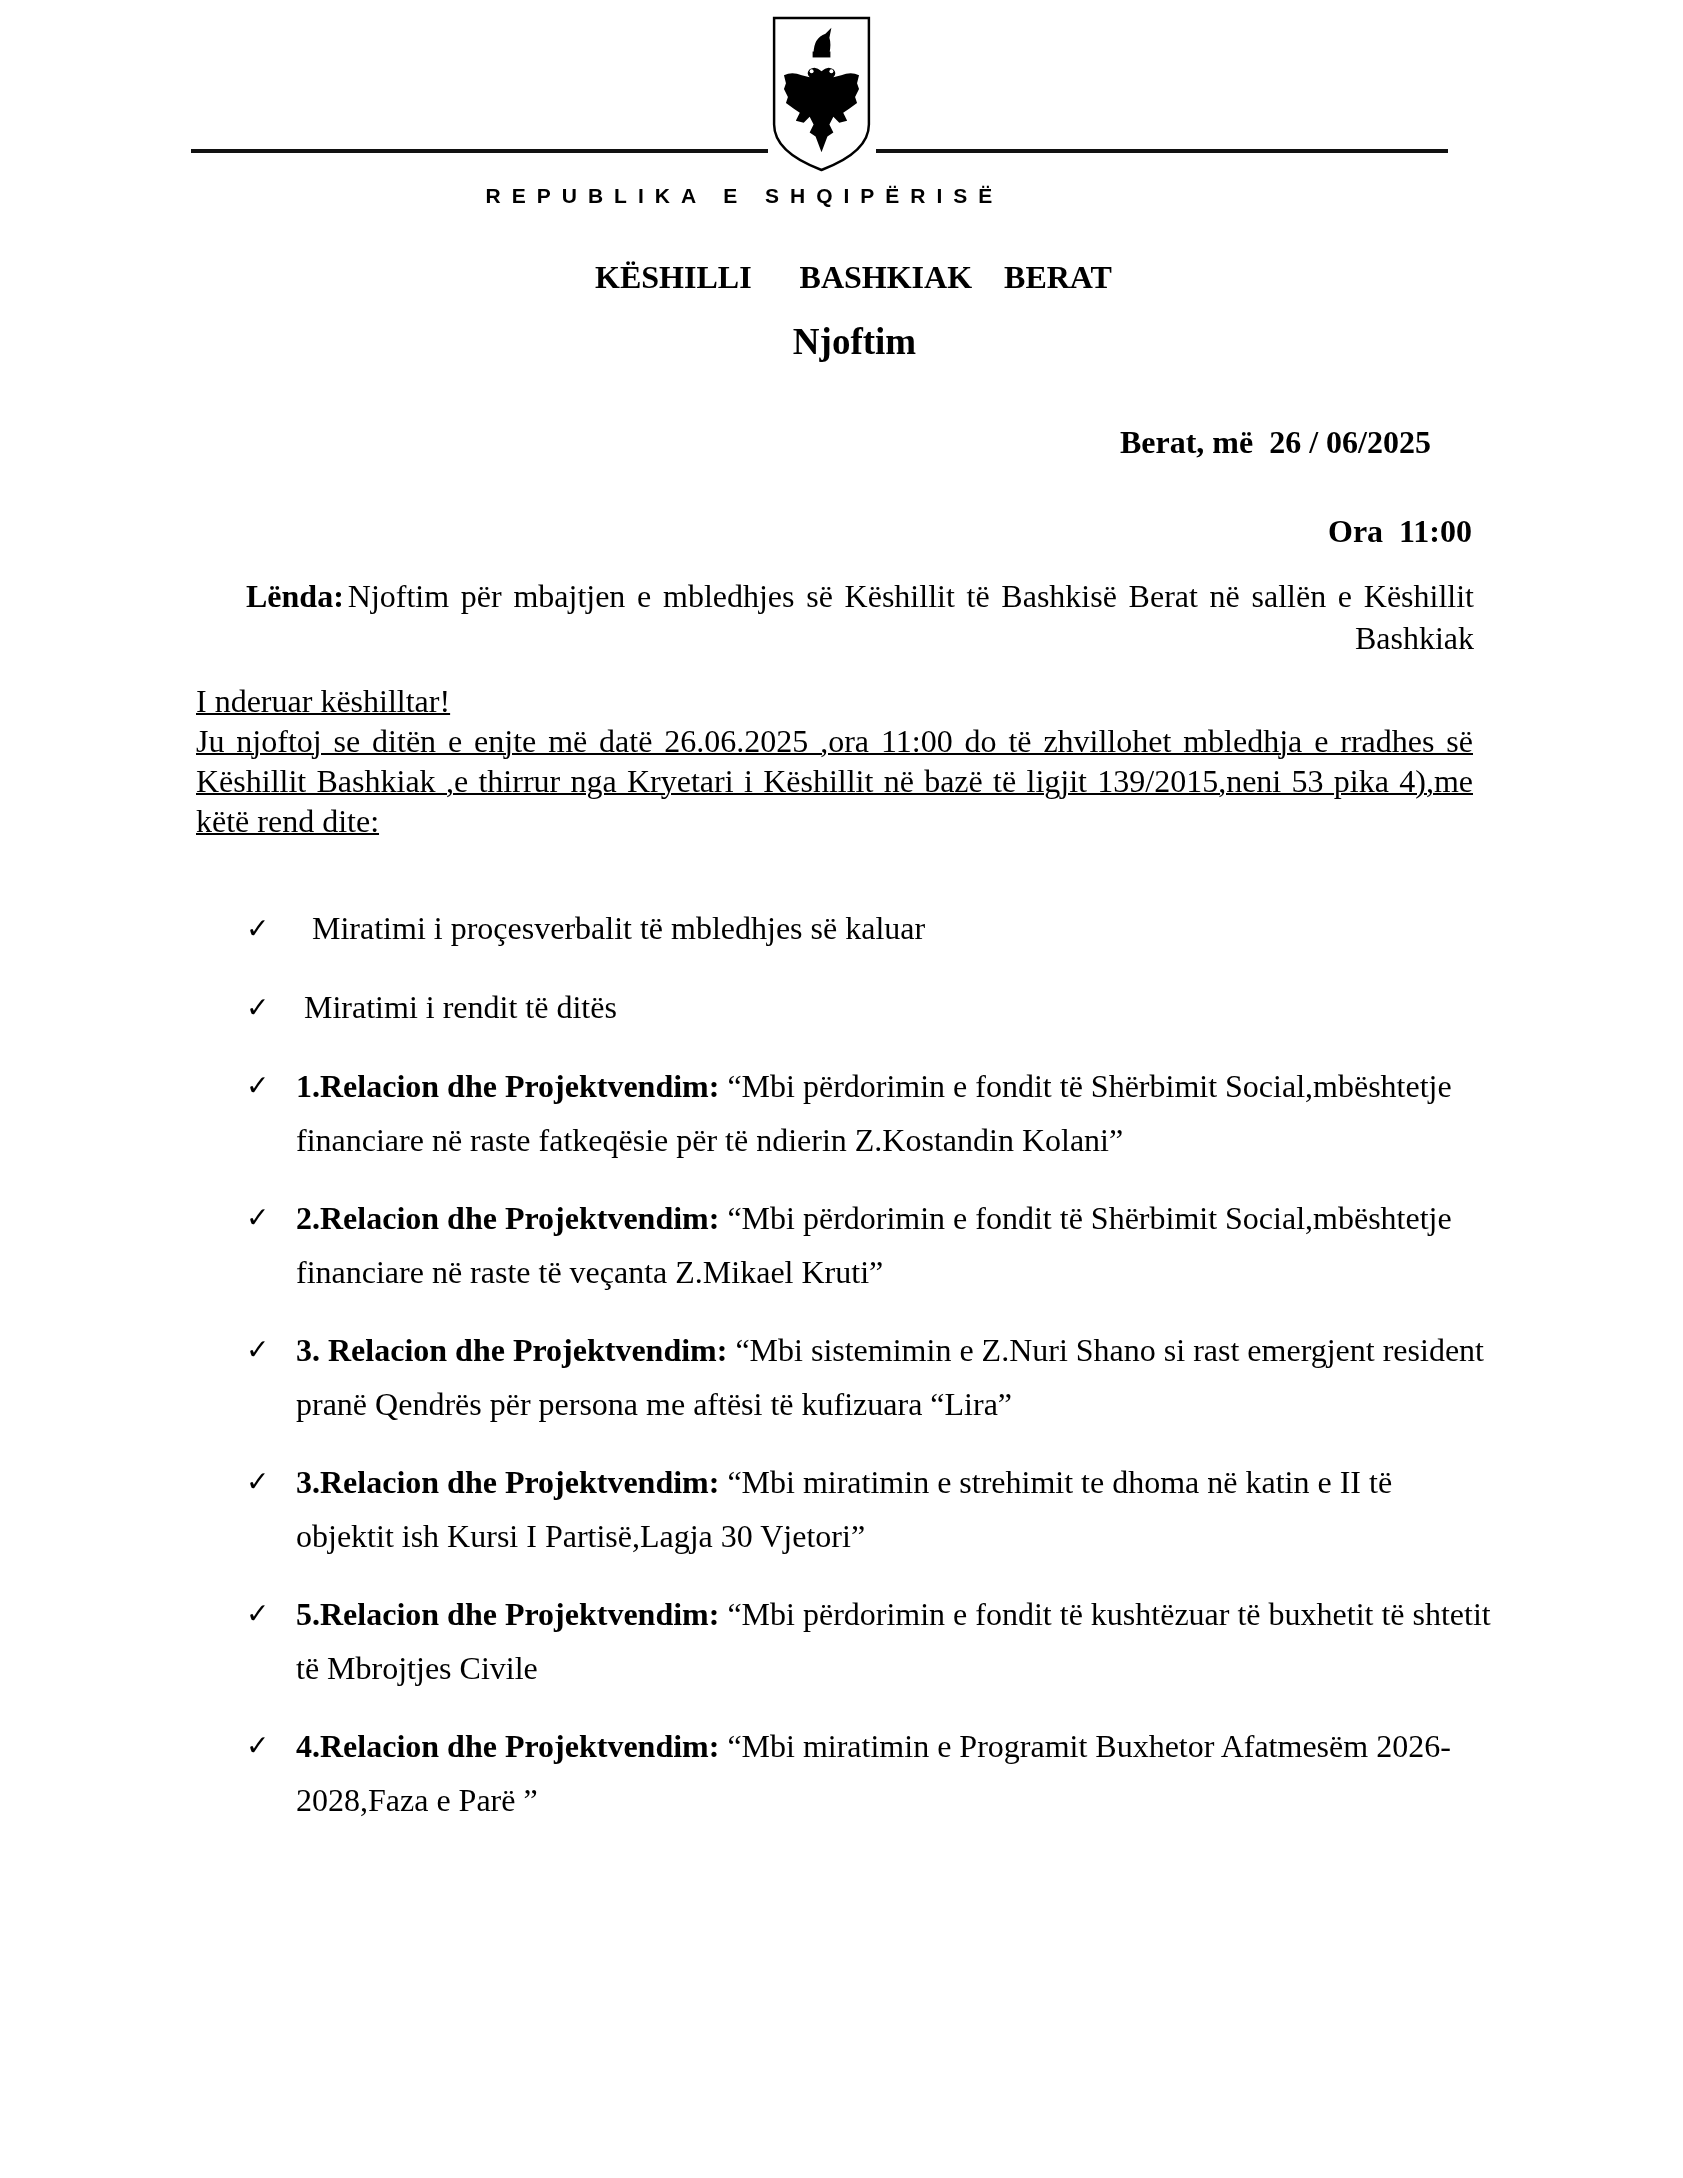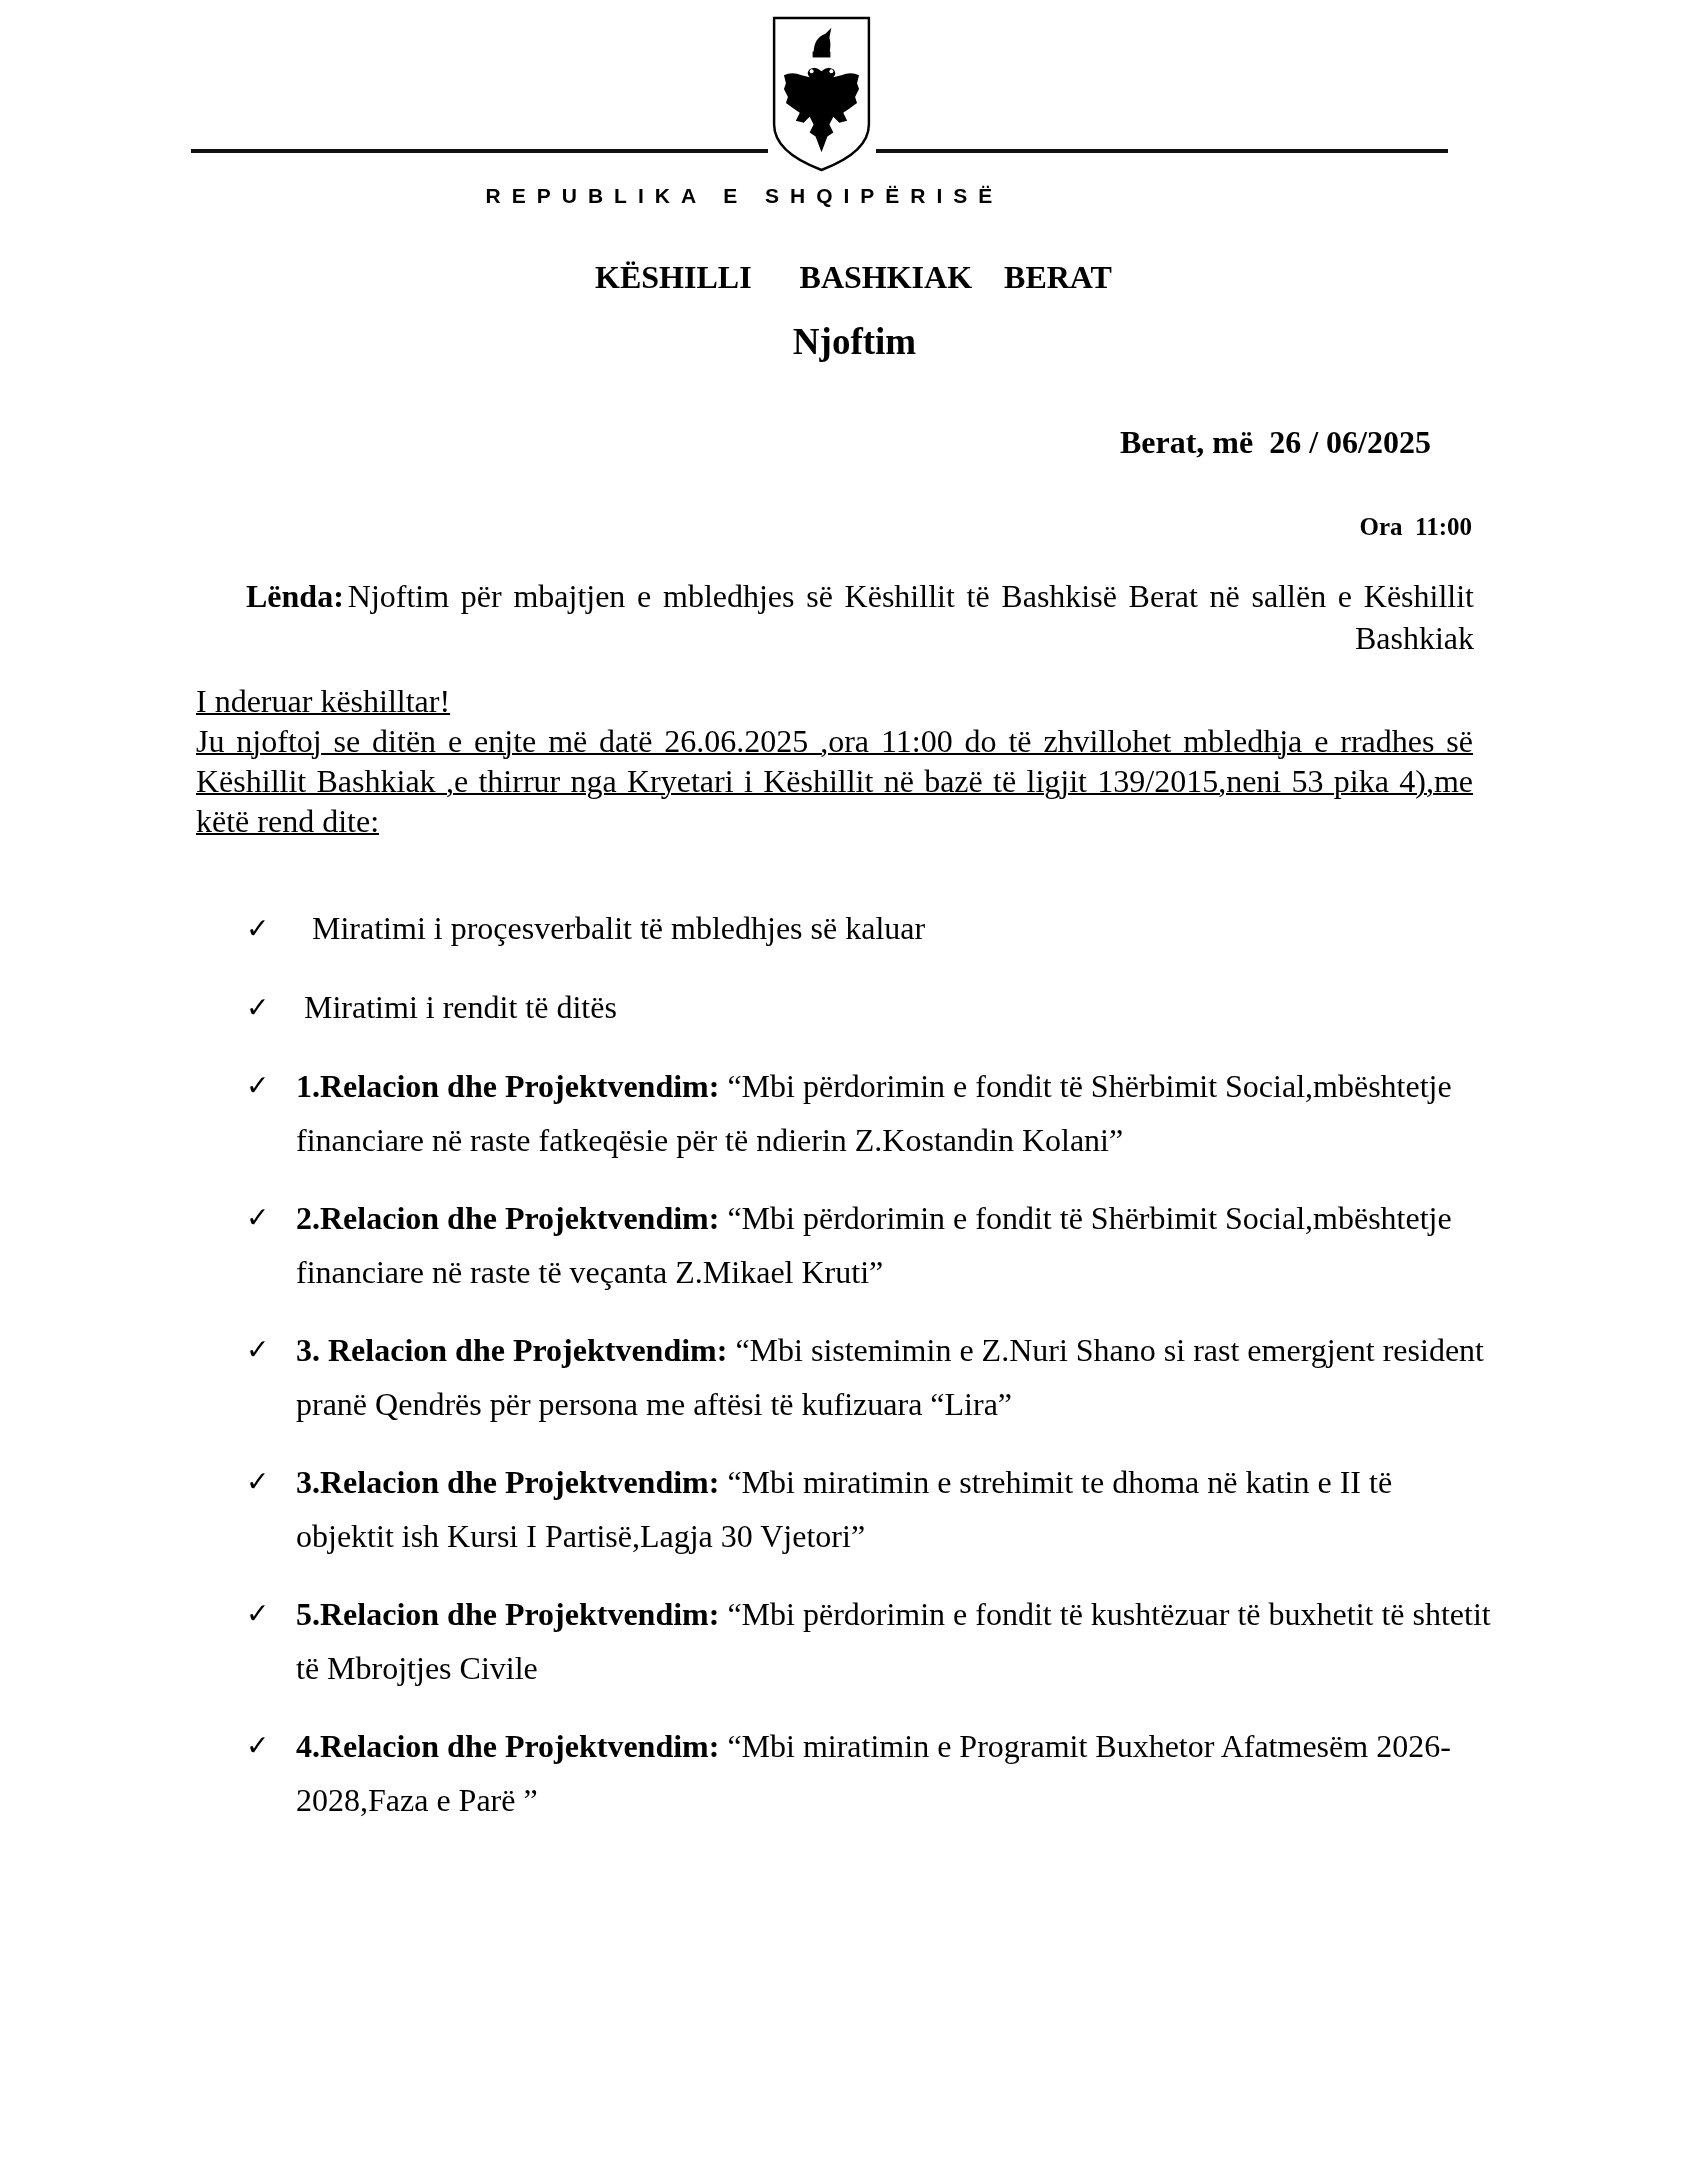--- a/index.html
+++ b/index.html
@@ -9,21 +9,21 @@
   .emblem { left:770px; top:14px; width:103px; height:158px; }
   .rule { height:4px; background:#111; top:149px; }
   .rule.left { left:191px; width:577px; }
   .rule.right { left:876px; width:572px; }
   .republika { left:0; width:1489px; top:184px; text-align:center;
      font-family:"Liberation Sans","DejaVu Sans",sans-serif; font-weight:bold;
      font-size:21px; letter-spacing:11px; }
   .council { left:0; width:1683px; top:259px; text-align:center; font-weight:bold; font-size:32px; word-spacing:8px; }
   .njoftim { left:0; width:1683px; top:320px; text-align:center; font-weight:bold; font-size:37px;padding-left:13px; }
   .dateline { right:252px; top:389px; font-weight:bold; font-size:32px; white-space:pre;margin-top:35px; }
-  .time { right:211px; top:513px; font-weight:bold; font-size:25px; white-space:pre; }
+  .time { right:211px; top:513px; font-weight:bold; font-size:32px; white-space:pre; }
   .subject { left:246px; width:1228px; top:575px; font-size:32px; line-height:42px; text-align:justify; text-align-last:right; }
   .subject b { font-weight:bold; margin-right:4px; }
   .letter { left:196px; width:1277px; top:681px; font-size:32px; line-height:40px; text-decoration:underline; text-decoration-thickness:2px; text-align:justify; }
   .letter p { margin:0; }
   .agenda { left:246px; width:1247px; top:901px; margin:0; padding:0; list-style:none; font-size:32px; }
   .agenda li { position:relative; padding-left:50px; line-height:55px; }
   .agenda li.simple { margin-bottom:24px; }
   .agenda li.numbered { margin-bottom:24px; line-height:54px; }
   .check { position:absolute; left:0; top:0; font-size:28px; font-family:"DejaVu Sans",sans-serif; }
   .item-title { font-weight:bold; }

